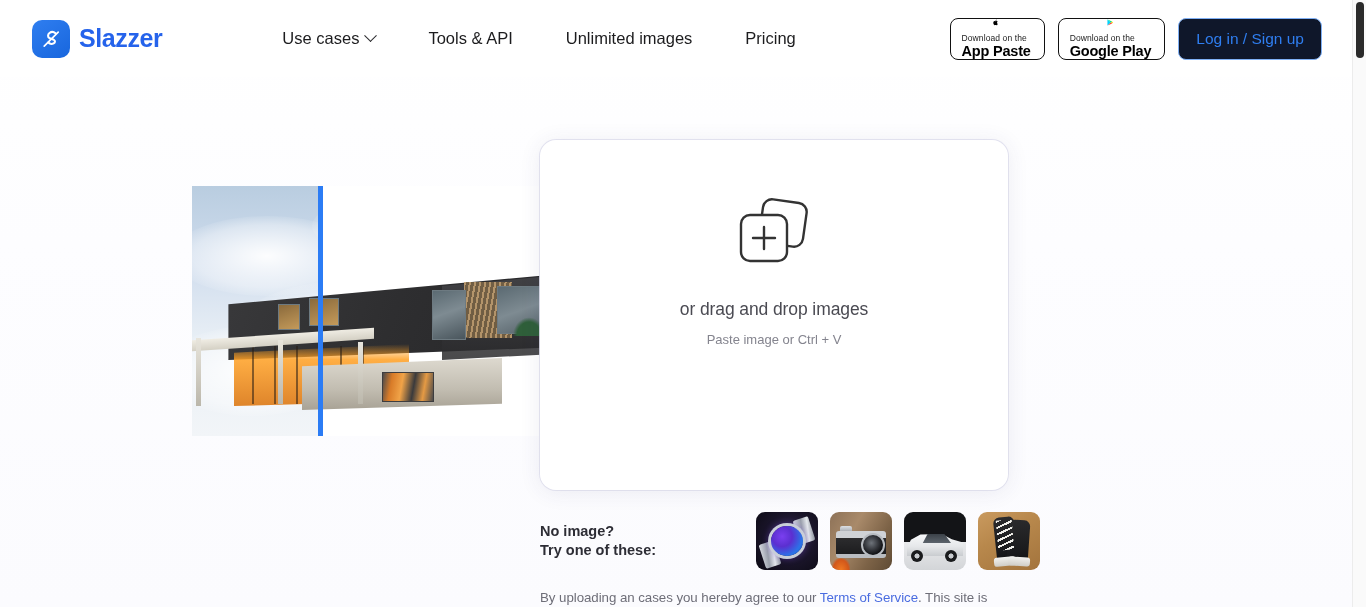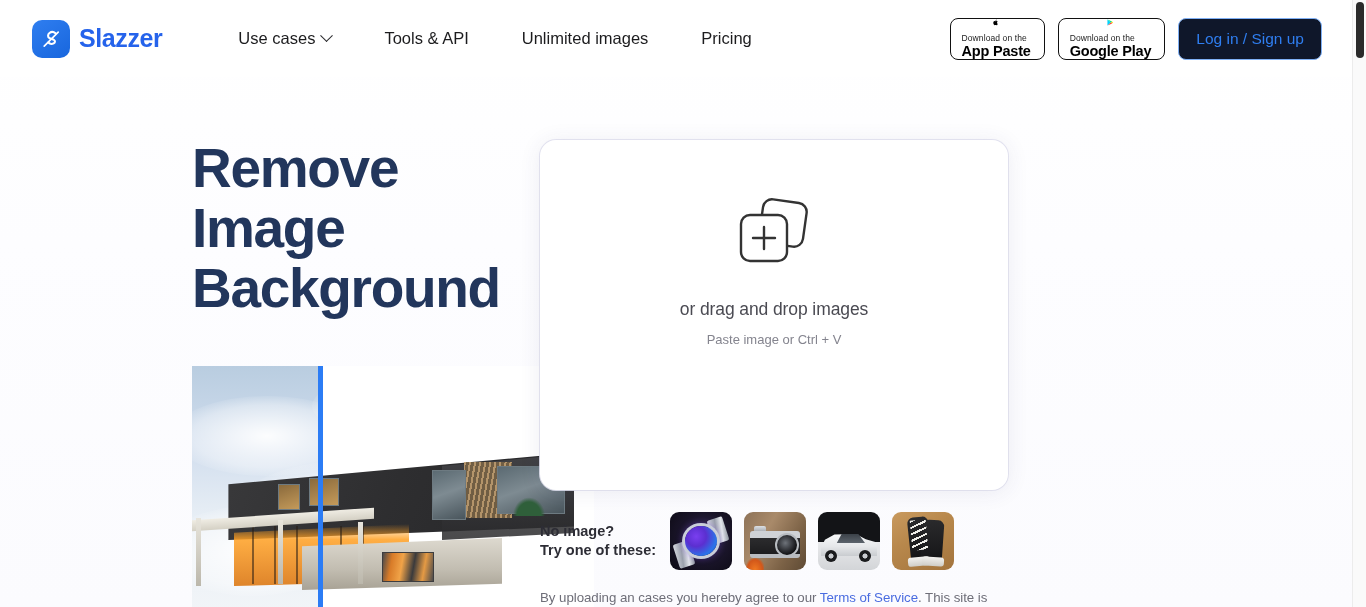--- a/index.html
+++ b/index.html
@@ -63,21 +63,21 @@
     font-size: 25px;
     font-weight: 700;
     color: #2563eb;
     letter-spacing: -0.4px;
   }
 
   .nav {
     display: flex;
     align-items: center;
     gap: 0px;
-    margin-left: 40px;
+    margin-left: 84px;
     justify-content: flex-end;
   }
 
   .nav-item {
     font-size: 16.5px;
     color: #1c1c1e;
     padding: 8px 0;
     margin-right: 53px;
     cursor: pointer;
     white-space: nowrap;
@@ -332,20 +332,21 @@
     font-size: 13px;
     color: #84848e;
   }
 
   
   .samples {
     margin-top: 22px;
     display: flex;
     align-items: center;
     gap: 0;
+    justify-content: space-between;
   }
   .samples-label {
     font-size: 14.5px;
     font-weight: 700;
     color: #2d2d35;
     line-height: 19px;
     width: 130px;
     flex: none;
   }
   .thumbs { display: flex; gap: 12px; }
@@ -518,24 +519,20 @@
         </span>
       </div>
 
       <button class="login-btn">Log in / Sign up</button>
     </div>
   </div>
 
   <div class="main">
 
     <div class="left-col">
-      <h1 class="hero-title">
-        <span>Remove Image</span><br>
-        <span>Background</span>
-      </h1>
 
       <div class="hero-img-wrap">
         <div class="hero-img">
           <div class="sky">
             <div class="cloud c1"></div>
             <div class="cloud c2"></div>
             <div class="cloud c3"></div>
             <div class="cloud c4"></div>
           </div>
           <div class="removed-side"></div>

